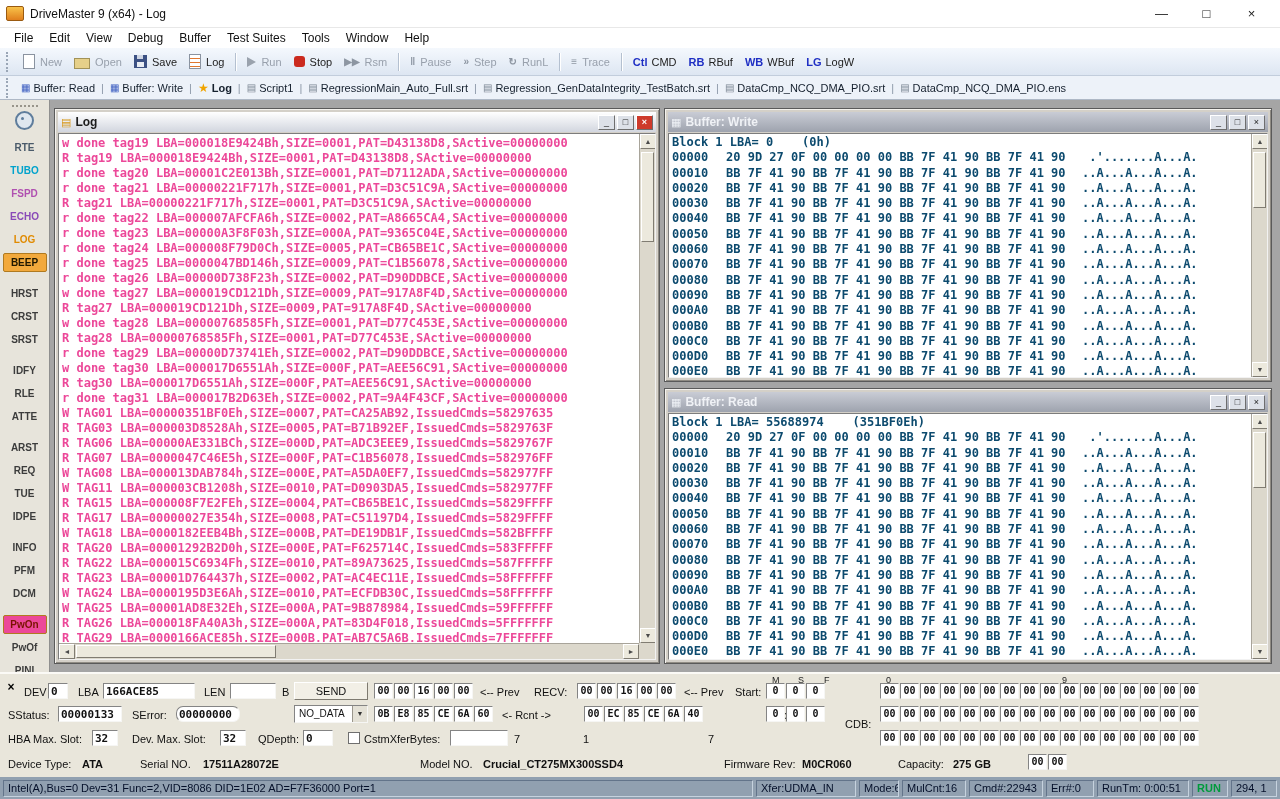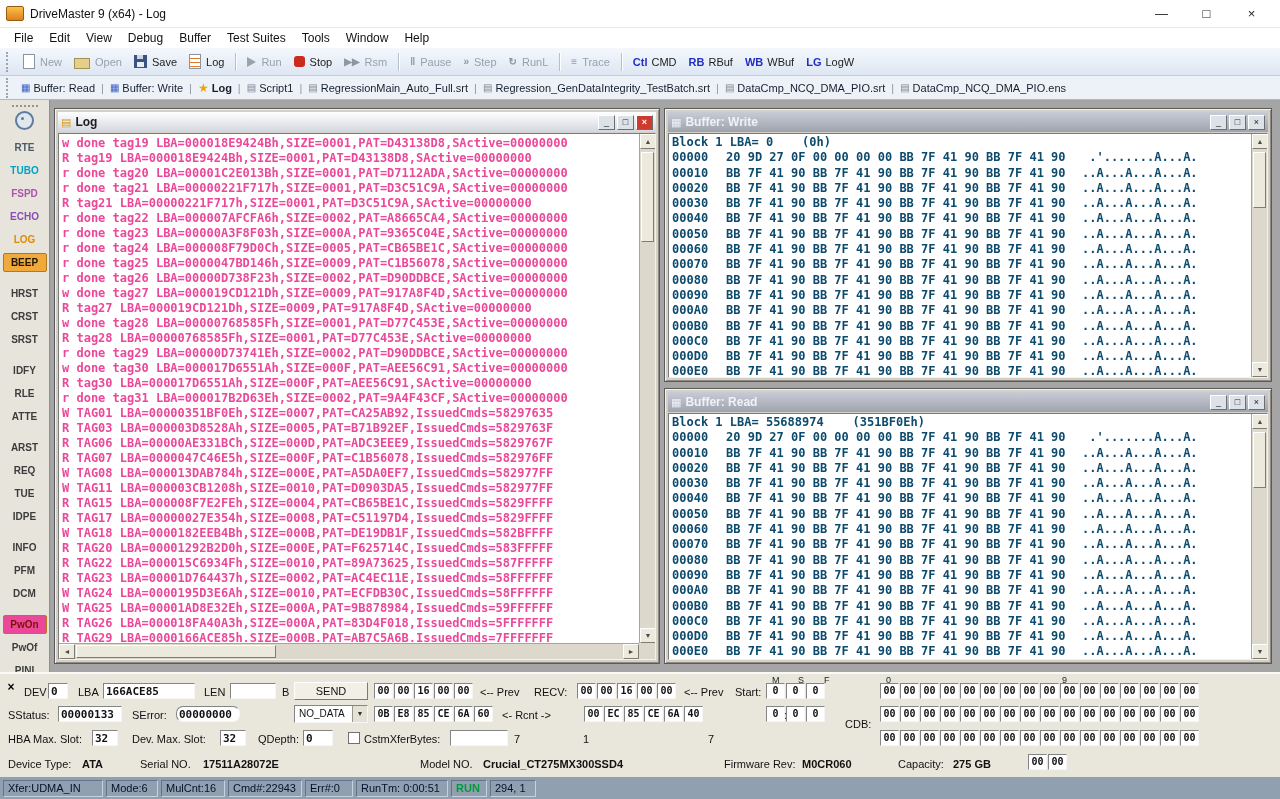--- a/index.html
+++ b/index.html
@@ -501,21 +501,22 @@
   <span class="val" style="left:203px;top:84px;">17511A28072E</span>
   <span class="lbl" style="left:420px;top:84px;">Model NO.</span>
   <span class="val" style="left:483px;top:84px;">Crucial_CT275MX300SSD4</span>
   <span class="lbl" style="left:724px;top:84px;">Firmware Rev:</span>
   <span class="val" style="left:802px;top:84px;">M0CR060</span>
   <span class="lbl" style="left:898px;top:84px;">Capacity:</span>
   <span class="val" style="left:953px;top:84px;">275 GB</span>
 </div>
 
 <div id="statusbar">
+    <div class="st-seg grow">Intel(A),Bus=0 Dev=31 Func=2,VID=8086 DID=1E02 AD=F7F36000 Port=1</div>
     <div class="st-seg" style="width: 100px;">Xfer:UDMA_IN</div>
-    <div class="st-seg" style="width: 52px;">Mode:6</div>
+    <div class="st-seg" style="width: 40px;">Mode:6</div>
     <div class="st-seg" style="width: 64px;">MulCnt:16</div>
     <div class="st-seg" style="width: 74px;">Cmd#:22943</div>
     <div class="st-seg" style="width: 48px;">Err#:0</div>
     <div class="st-seg" style="width: 92px;">RunTm:  0:00:51</div>
     <div class="st-seg" style="width: 36px; color: rgb(0, 154, 60); font-weight: bold;">RUN</div>
     <div class="st-seg" style="width: 46px;">294, 1</div>
   </div>
 
 </body></html>

